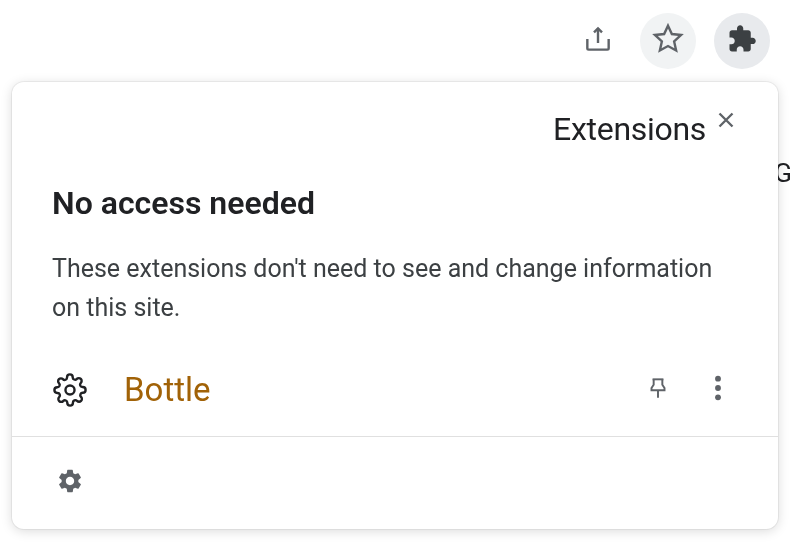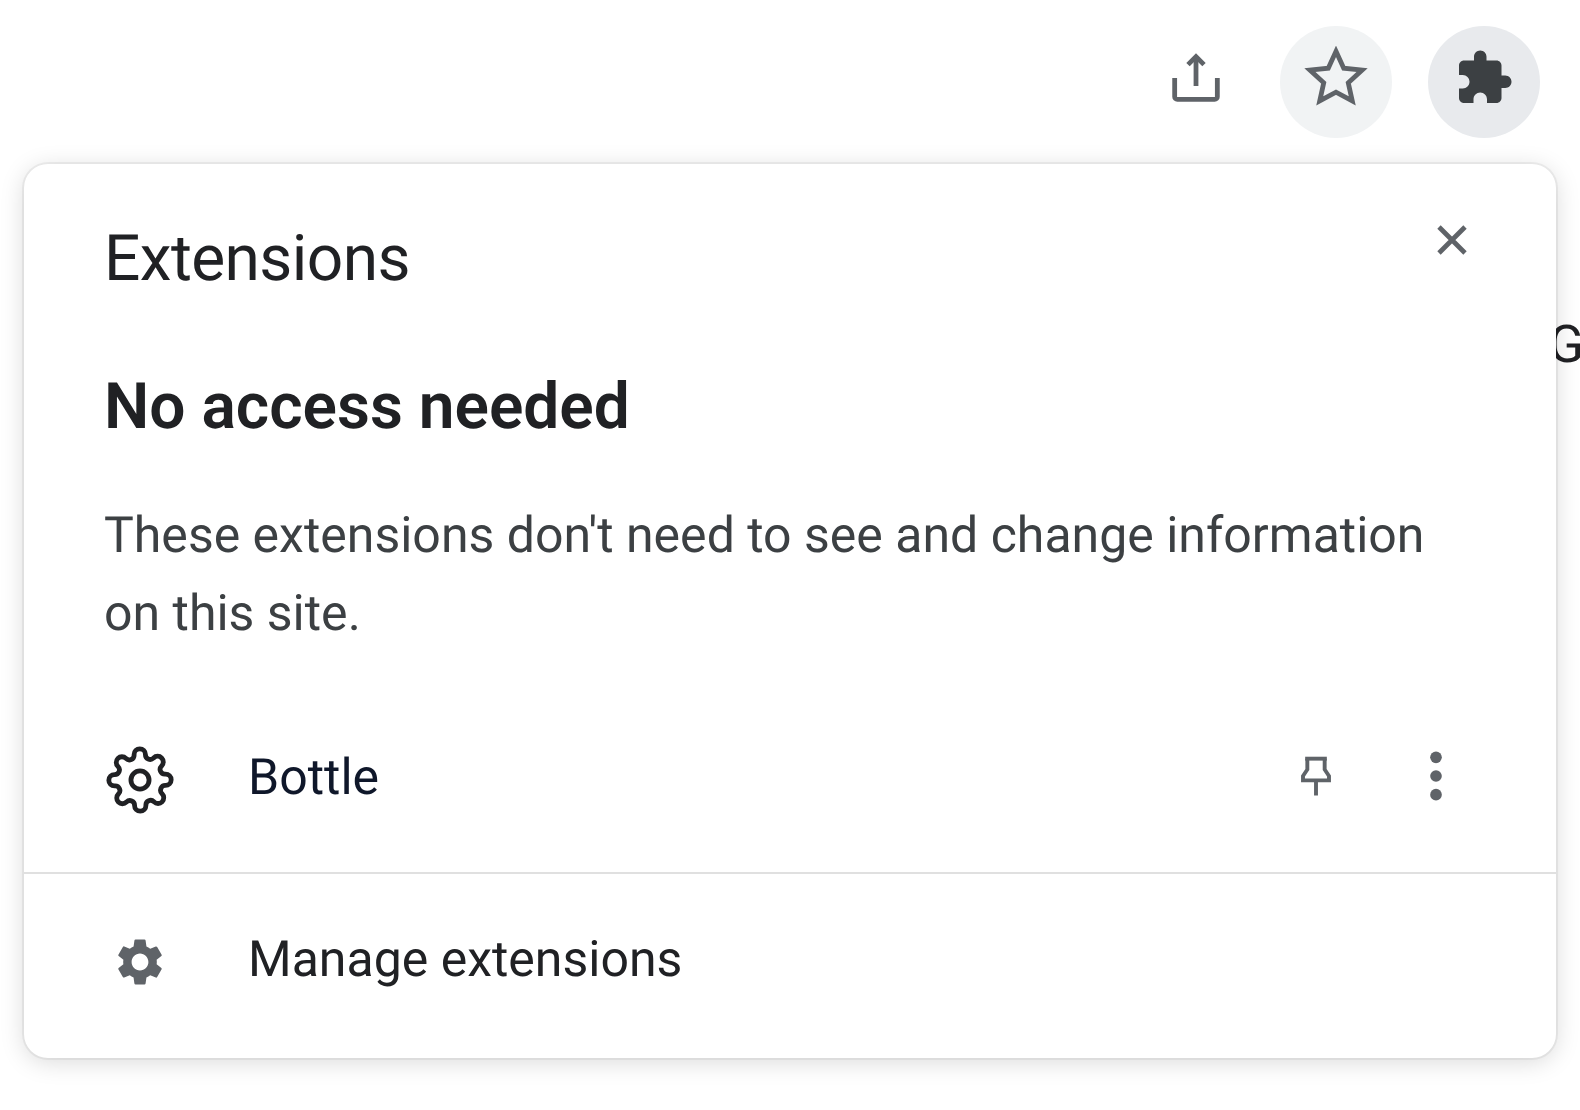--- a/index.html
+++ b/index.html
@@ -68,21 +68,21 @@
       position: absolute;
       top: 158px;
       right: -2px;
       font-size: 26px;
       color: #202124;
       z-index: -1;
     }
     .popup-header {
       display: flex;
       align-items: flex-start;
-      justify-content: space-between;
+      justify-content: flex-end;
       padding: 0 32px 0 40px;
       margin-bottom: 36px;
     }
     .popup-title {
       font-size: 32px;
       font-weight: 400;
       color: #202124;
       letter-spacing: -0.3px;
     }
     .close-btn {
@@ -126,22 +126,22 @@
       display: flex;
       align-items: center;
       justify-content: center;
       margin-right: 36px;
     }
     .ext-icon svg {
       width: 34px;
       height: 34px;
     }
     .ext-name {
-      font-size: 25px;
-      color: #0f172a;
+      font-size: 33px;
+      color: #a16207;
       flex: 1;
     }
     .pin-btn {
       width: 40px;
       height: 40px;
       display: flex;
       align-items: center;
       justify-content: center;
       cursor: pointer;
       margin-right: 20px;
@@ -267,15 +267,14 @@
   </div>
 
   <div class="divider"></div>
 
   <div class="manage-row">
     <div class="manage-icon">
       <svg viewBox="0 0 24 24" fill="#5f6368">
         <path d="M19.14 12.94c.04-.3.06-.61.06-.94 0-.32-.02-.64-.07-.94l2.03-1.58c.18-.14.23-.41.12-.61l-1.92-3.32c-.12-.22-.37-.29-.59-.22l-2.39.96c-.5-.38-1.03-.7-1.62-.94l-.36-2.54c-.04-.24-.24-.41-.48-.41h-3.84c-.24 0-.43.17-.47.41l-.36 2.54c-.59.24-1.13.57-1.62.94l-2.39-.96c-.22-.08-.47 0-.59.22L2.74 8.87c-.12.21-.08.47.12.61l2.03 1.58c-.05.3-.09.63-.09.94s.02.64.07.94l-2.03 1.58c-.18.14-.23.41-.12.61l1.92 3.32c.12.22.37.29.59.22l2.39-.96c.5.38 1.03.7 1.62.94l.36 2.54c.05.24.24.41.48.41h3.84c.24 0 .44-.17.47-.41l.36-2.54c.59-.24 1.13-.56 1.62-.94l2.39.96c.22.08.47 0 .59-.22l1.92-3.32c.12-.22.07-.47-.12-.61l-2.01-1.58zM12 15.6c-1.98 0-3.6-1.62-3.6-3.6s1.62-3.6 3.6-3.6 3.6 1.62 3.6 3.6-1.62 3.6-3.6 3.6z"></path>
       </svg>
     </div>
-    <div class="manage-label">Manage extensions</div>
   </div>
 </div>
 
 </body></html>

